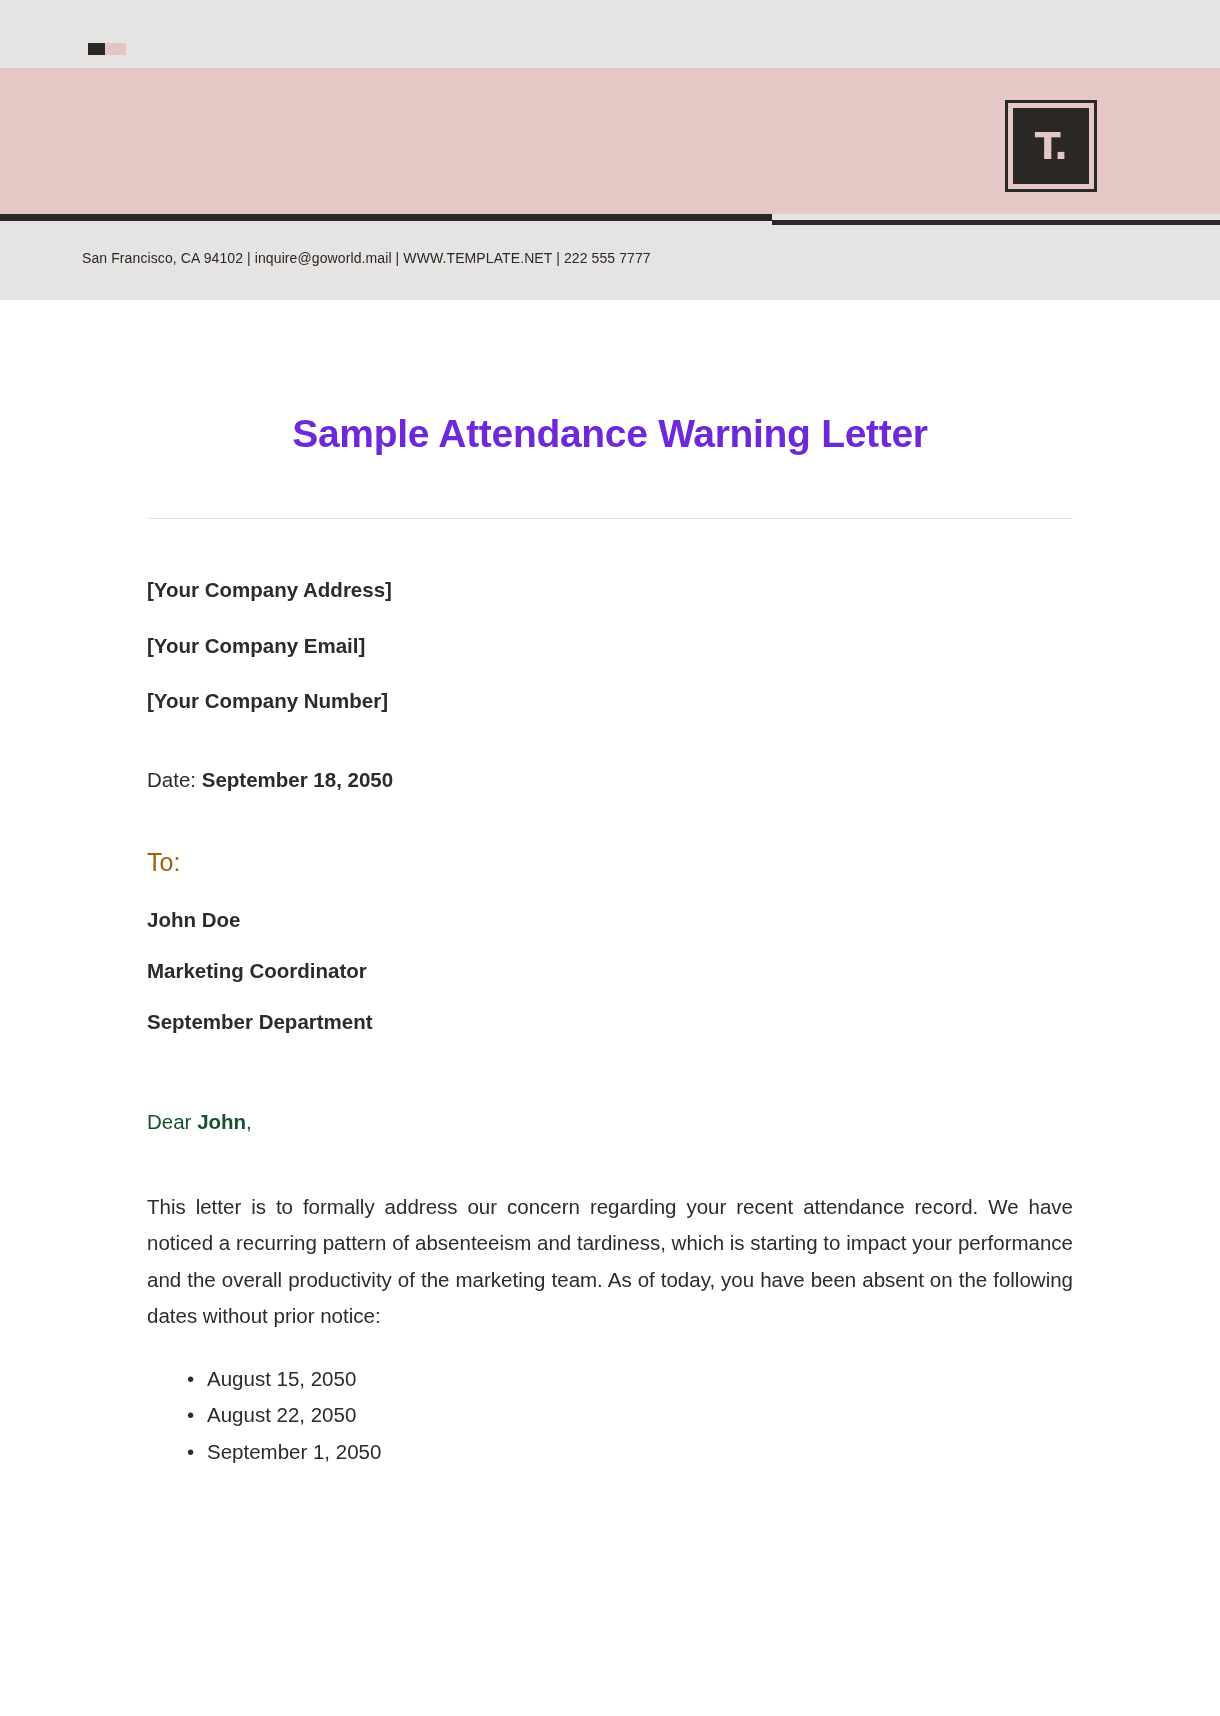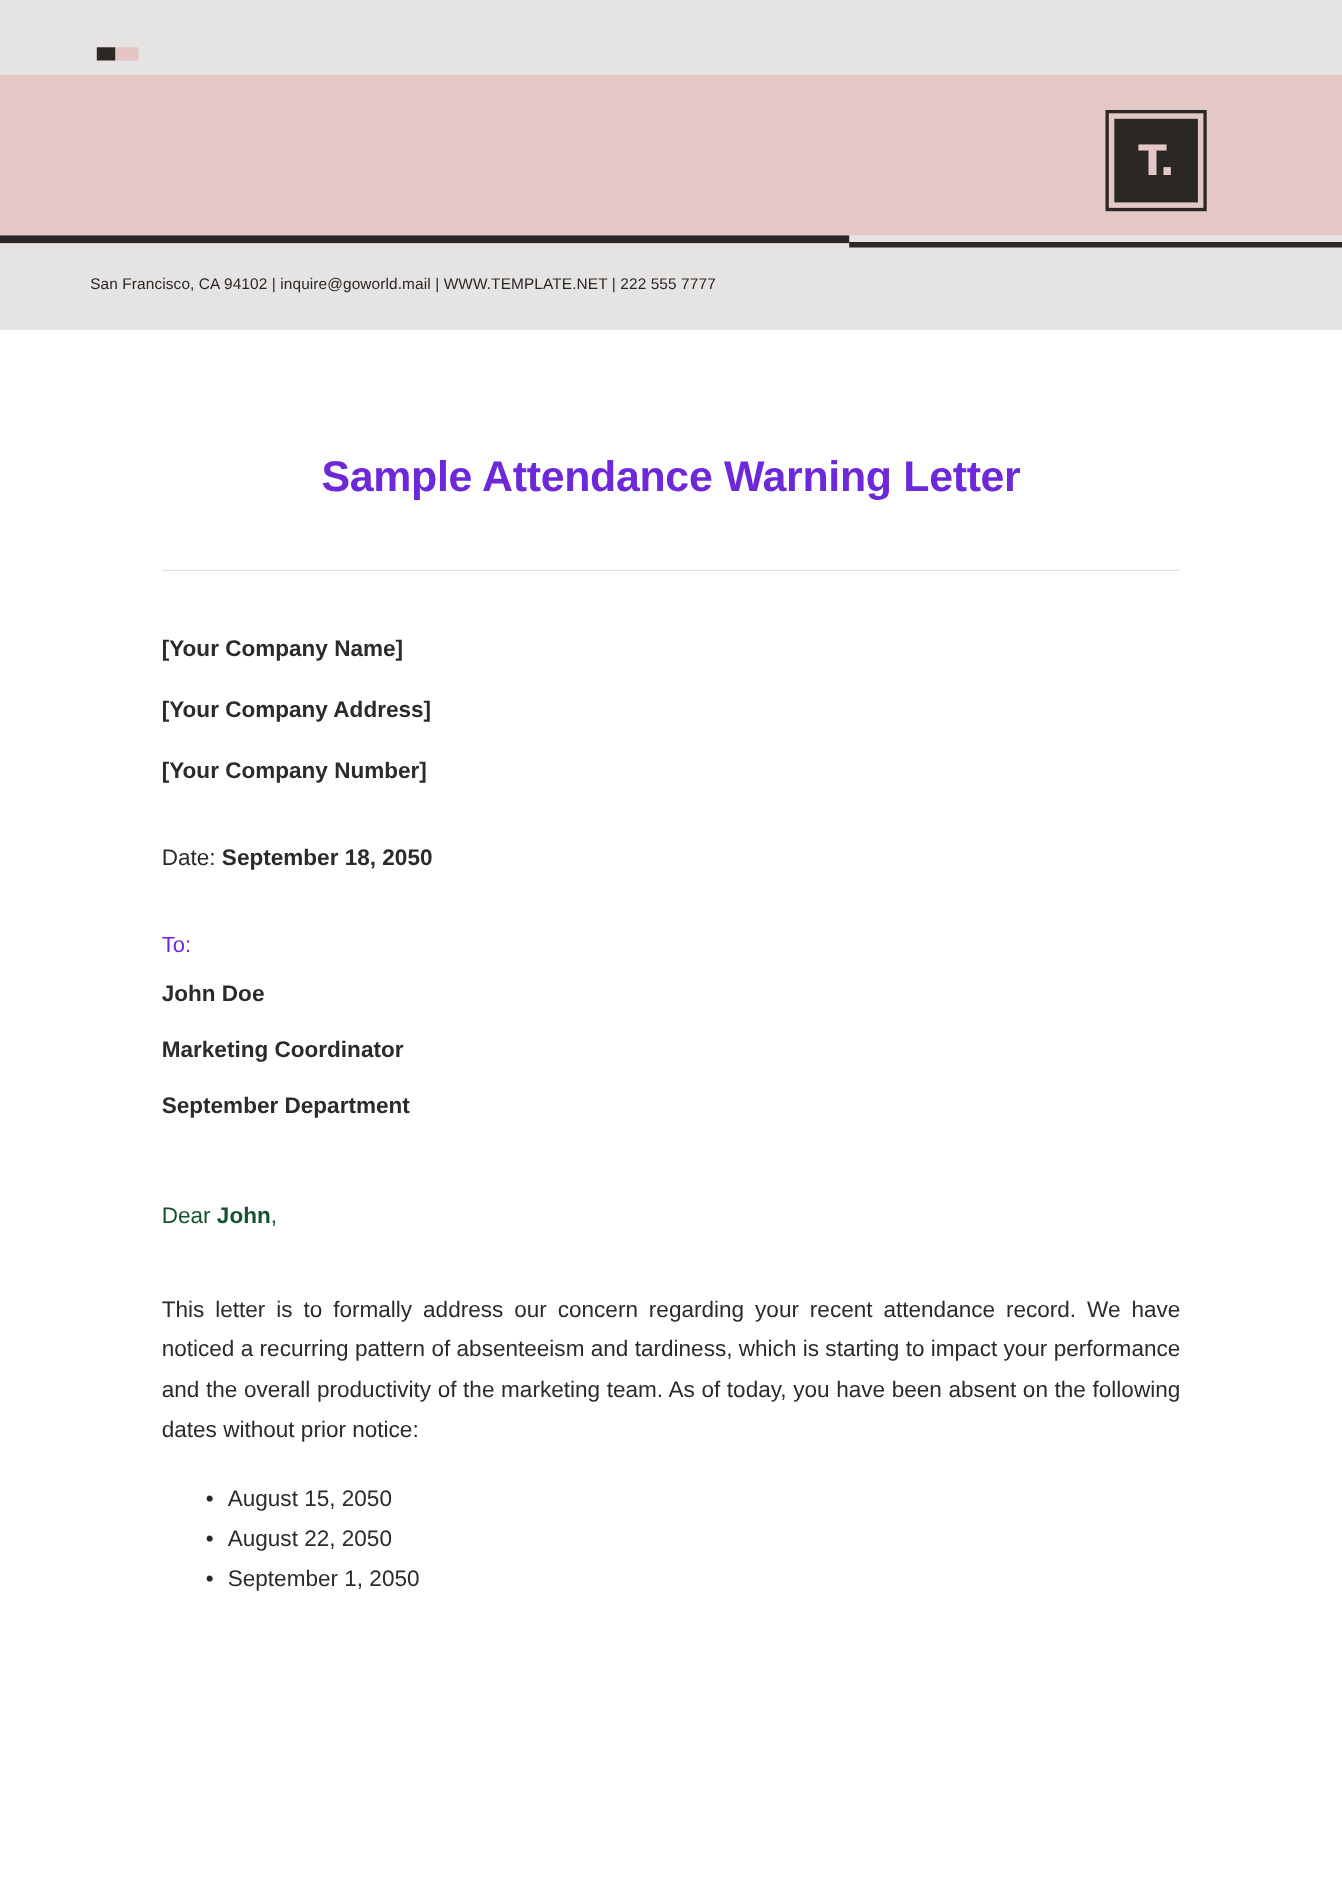--- a/index.html
+++ b/index.html
@@ -153,23 +153,23 @@
     margin-top: 54px;
     font-size: 20.5px;
     color: #2b2b2b;
   }
   .date-line b { font-weight: 700; text-align: center; }
 
   .to-block {
     margin-top: 56px;
   }
   .to-label {
-    font-size: 20px;
-    color: #6d28d9;
-    margin-bottom: 21px;
+    font-size: 25px;
+    color: #a16207;
+    margin-bottom: 31px;
   }
   .to-row {
     font-size: 20.5px;
     font-weight: 700;
     color: #2b2b2b;
     margin-bottom: 27px;
   }
 
   .salutation {
     margin-top: 76px;
@@ -230,22 +230,22 @@
 
     <div class="contact-line">San Francisco, CA 94102 | inquire@goworld.mail | WWW.TEMPLATE.NET | 222 555 7777</div>
   </div>
 
   <div class="content">
 
     <h1 class="doc-title">Sample Attendance Warning Letter</h1>
     <div class="title-divider"></div>
 
     <div class="block">
-      <div class="field">[Your Company Name]</div>
       <div class="field">[Your Company Address]</div>
+      <div class="field">[Your Company Email]</div>
       <div class="field">[Your Company Number]</div>
     </div>
 
     <div class="date-line">
       <span>Date: </span><b>September 18, 2050</b>
     </div>
 
     <div class="to-block">
       <div class="to-label">To:</div>
       <div class="to-row">John Doe</div>

